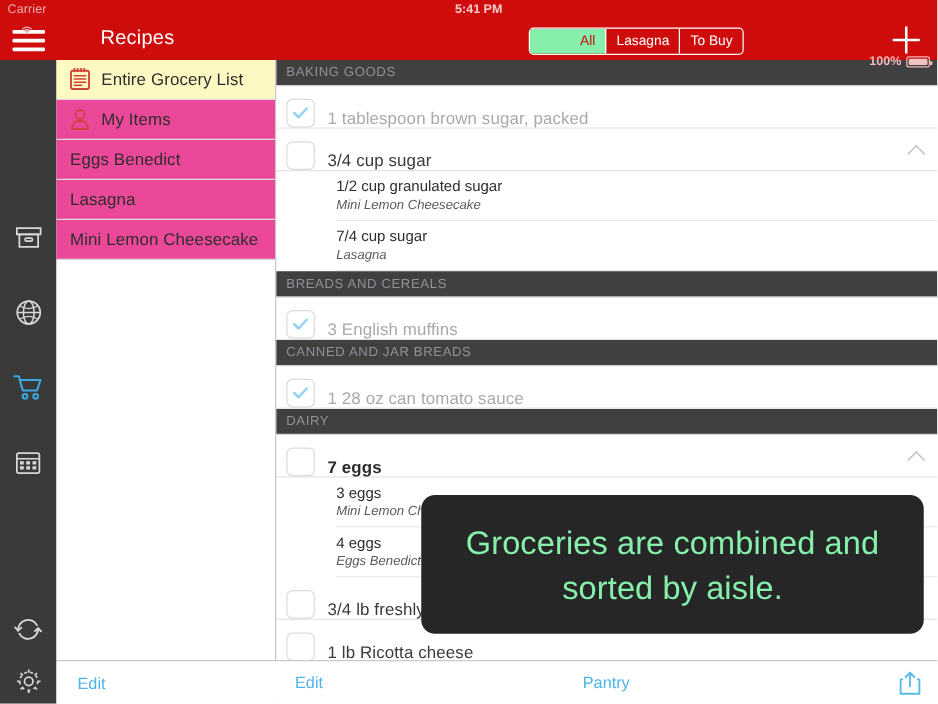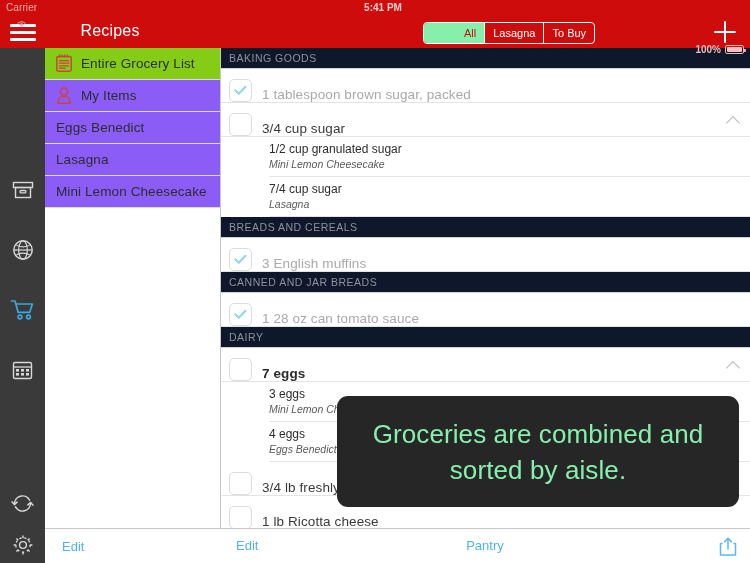--- a/index.html
+++ b/index.html
@@ -128,25 +128,25 @@
     background: #ffffff;
     border-right: 1px solid #c8c8c8;
     z-index: 20;
     overflow: hidden;
   }
   .side-row {
     height: 32px;
     display: flex; align-items: center;
     padding-left: 9px;
     border-bottom: 1px solid #dcdcdc;
-    background: #8b5cf6;
+    background: #ec4899;
     cursor: pointer;
     box-sizing: border-box;
   }
-  .side-row.selected { background: #84cc16; }
+  .side-row.selected { background: #fef9c3; }
   .side-ico {
     width: 20px; height: 20px; margin-right: 7px;
     display: flex; align-items: center; justify-content: center;
     flex: 0 0 auto;
   }
   .side-label {
     font-size: 13.5px; color: #2d2d2d; letter-spacing: .1px;
     white-space: nowrap;
   }
   .side-row.no-ico .side-label { padding-left: 2px; }
@@ -165,21 +165,21 @@
   
   .main {
     position: absolute; left: 220px; top: 48px;
     width: 530px; height: 515px;
     background: #ffffff;
     z-index: 10;
     overflow: hidden;
   }
   .sect-hdr {
     height: 21px;
-    background: #0f172a;
+    background: #404040;
     display: flex; align-items: center;
     padding-left: 9px;
     font-size: 10.5px; color: #8D9399;
     letter-spacing: .5px;
     box-sizing: border-box;
     border-bottom: 1px solid #d2d6d9;
   }
   .item-row {
     height: 34px;
     display: flex; align-items: flex-end;

